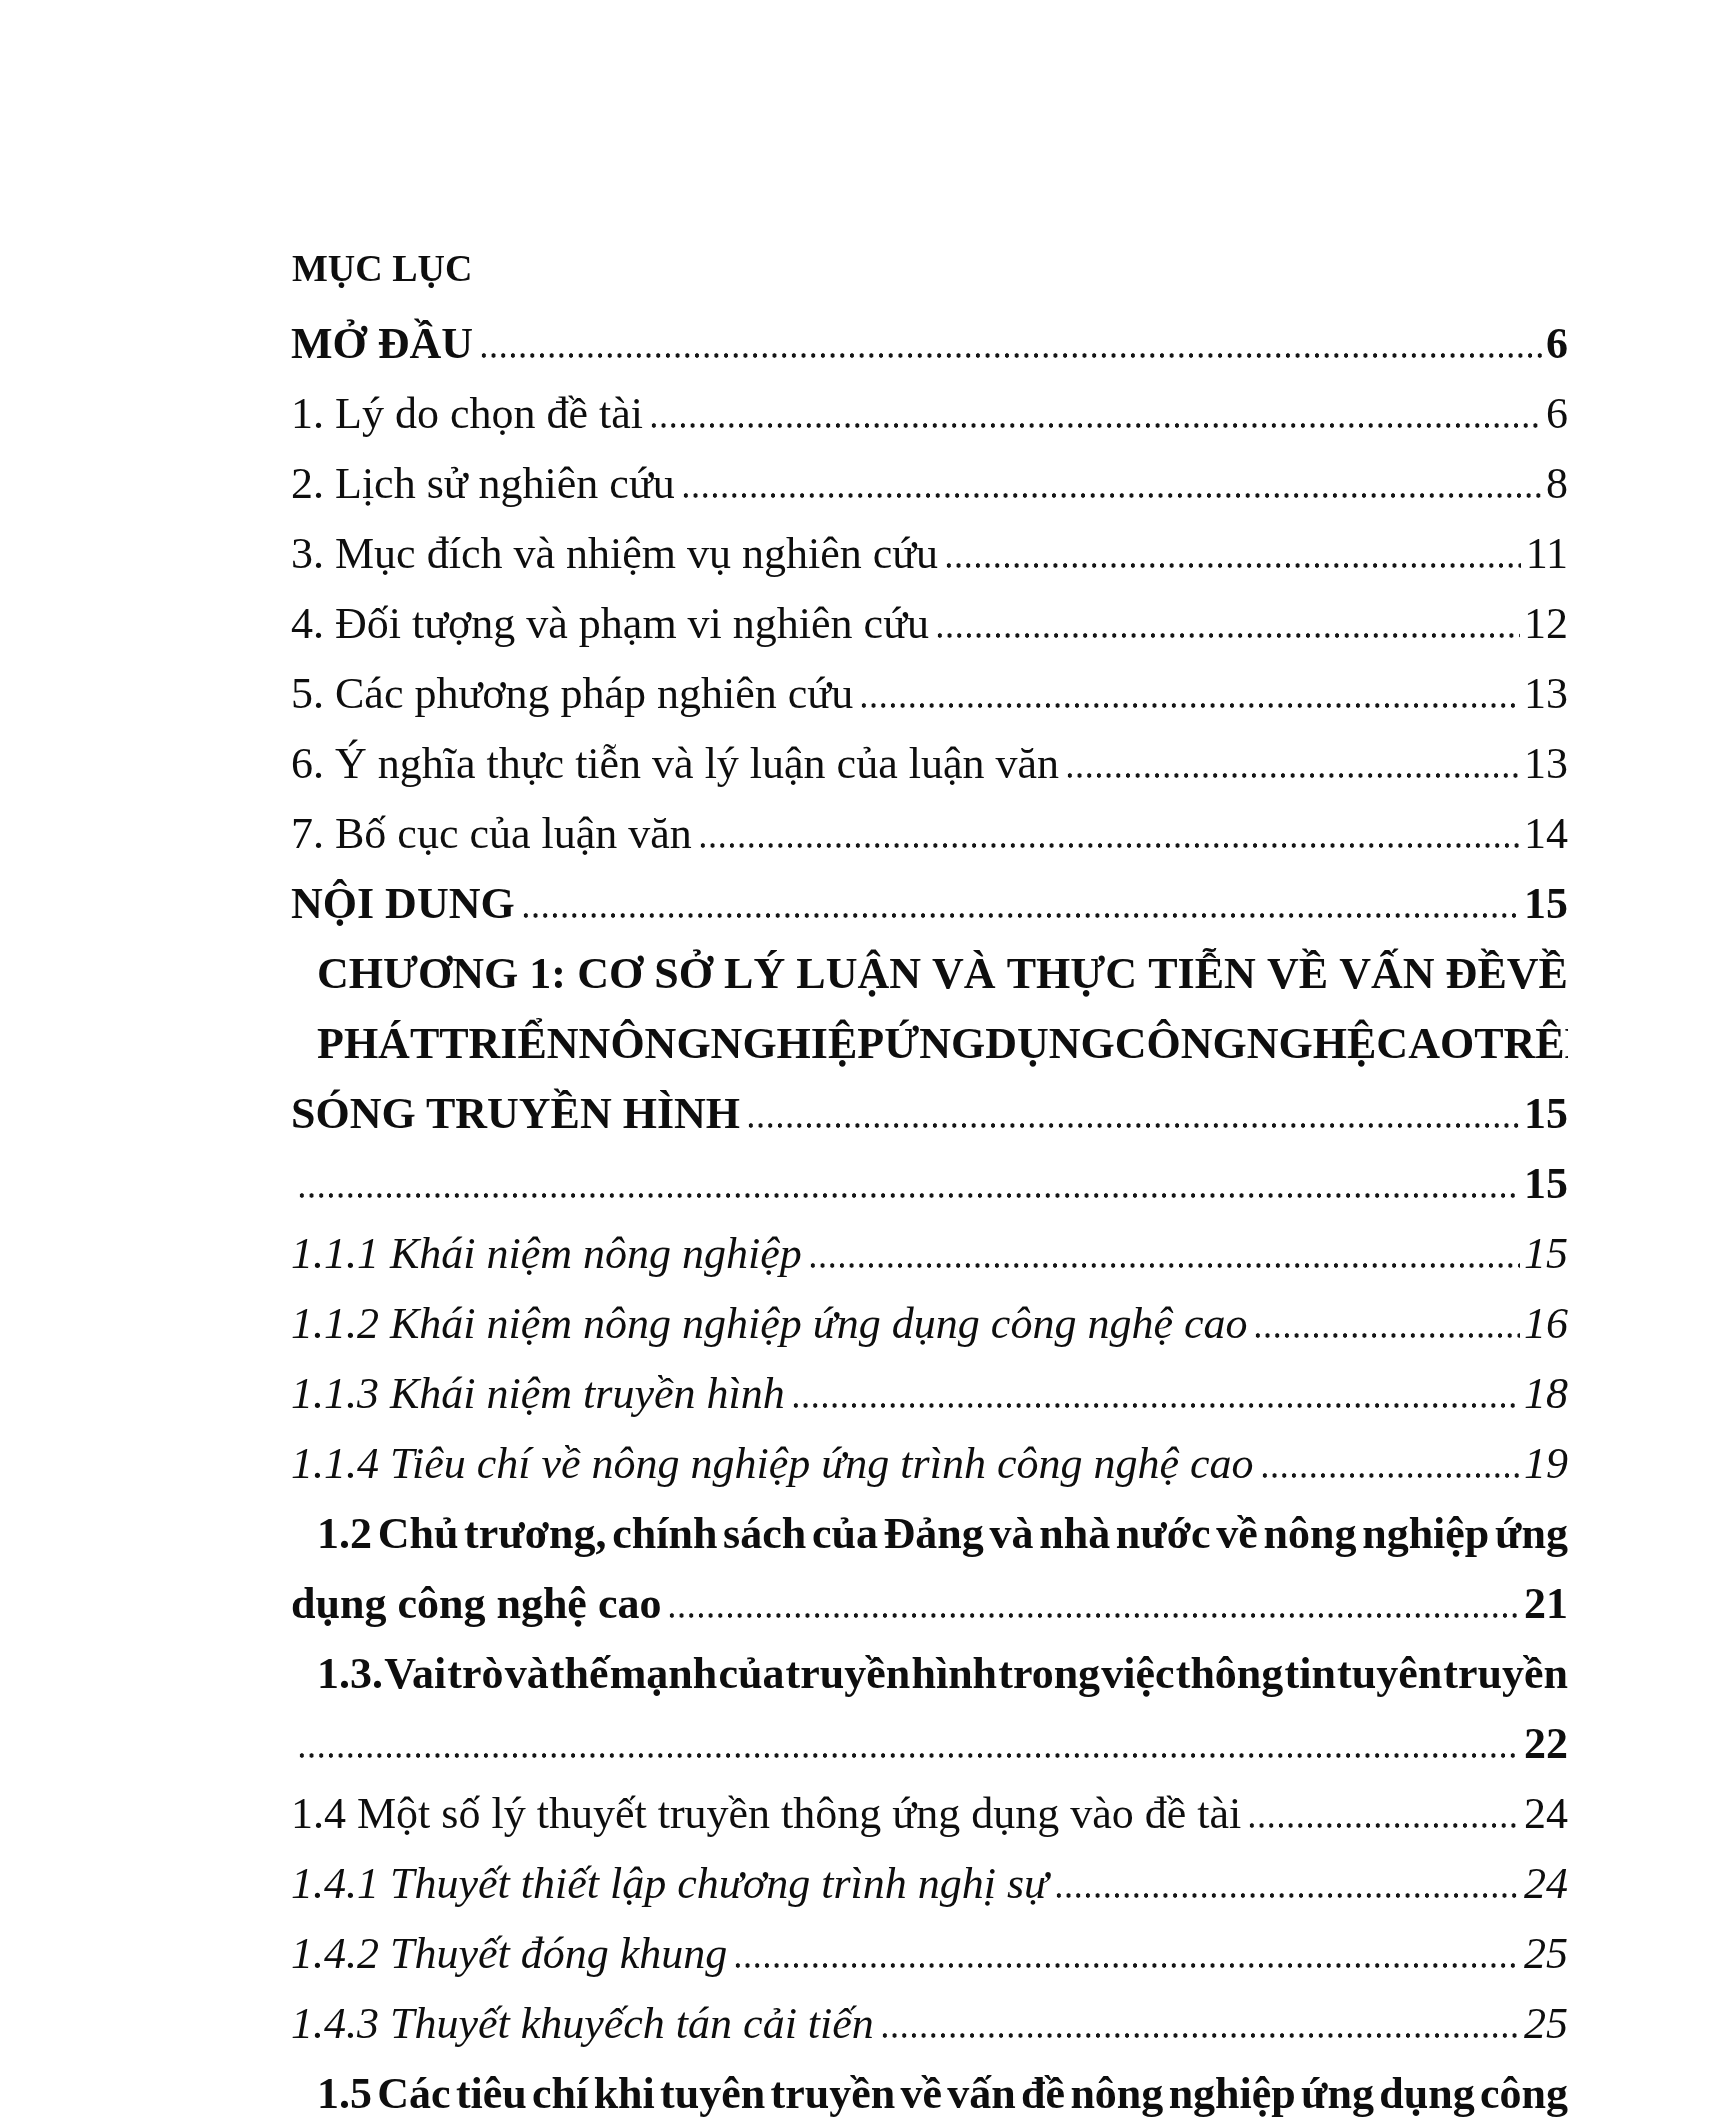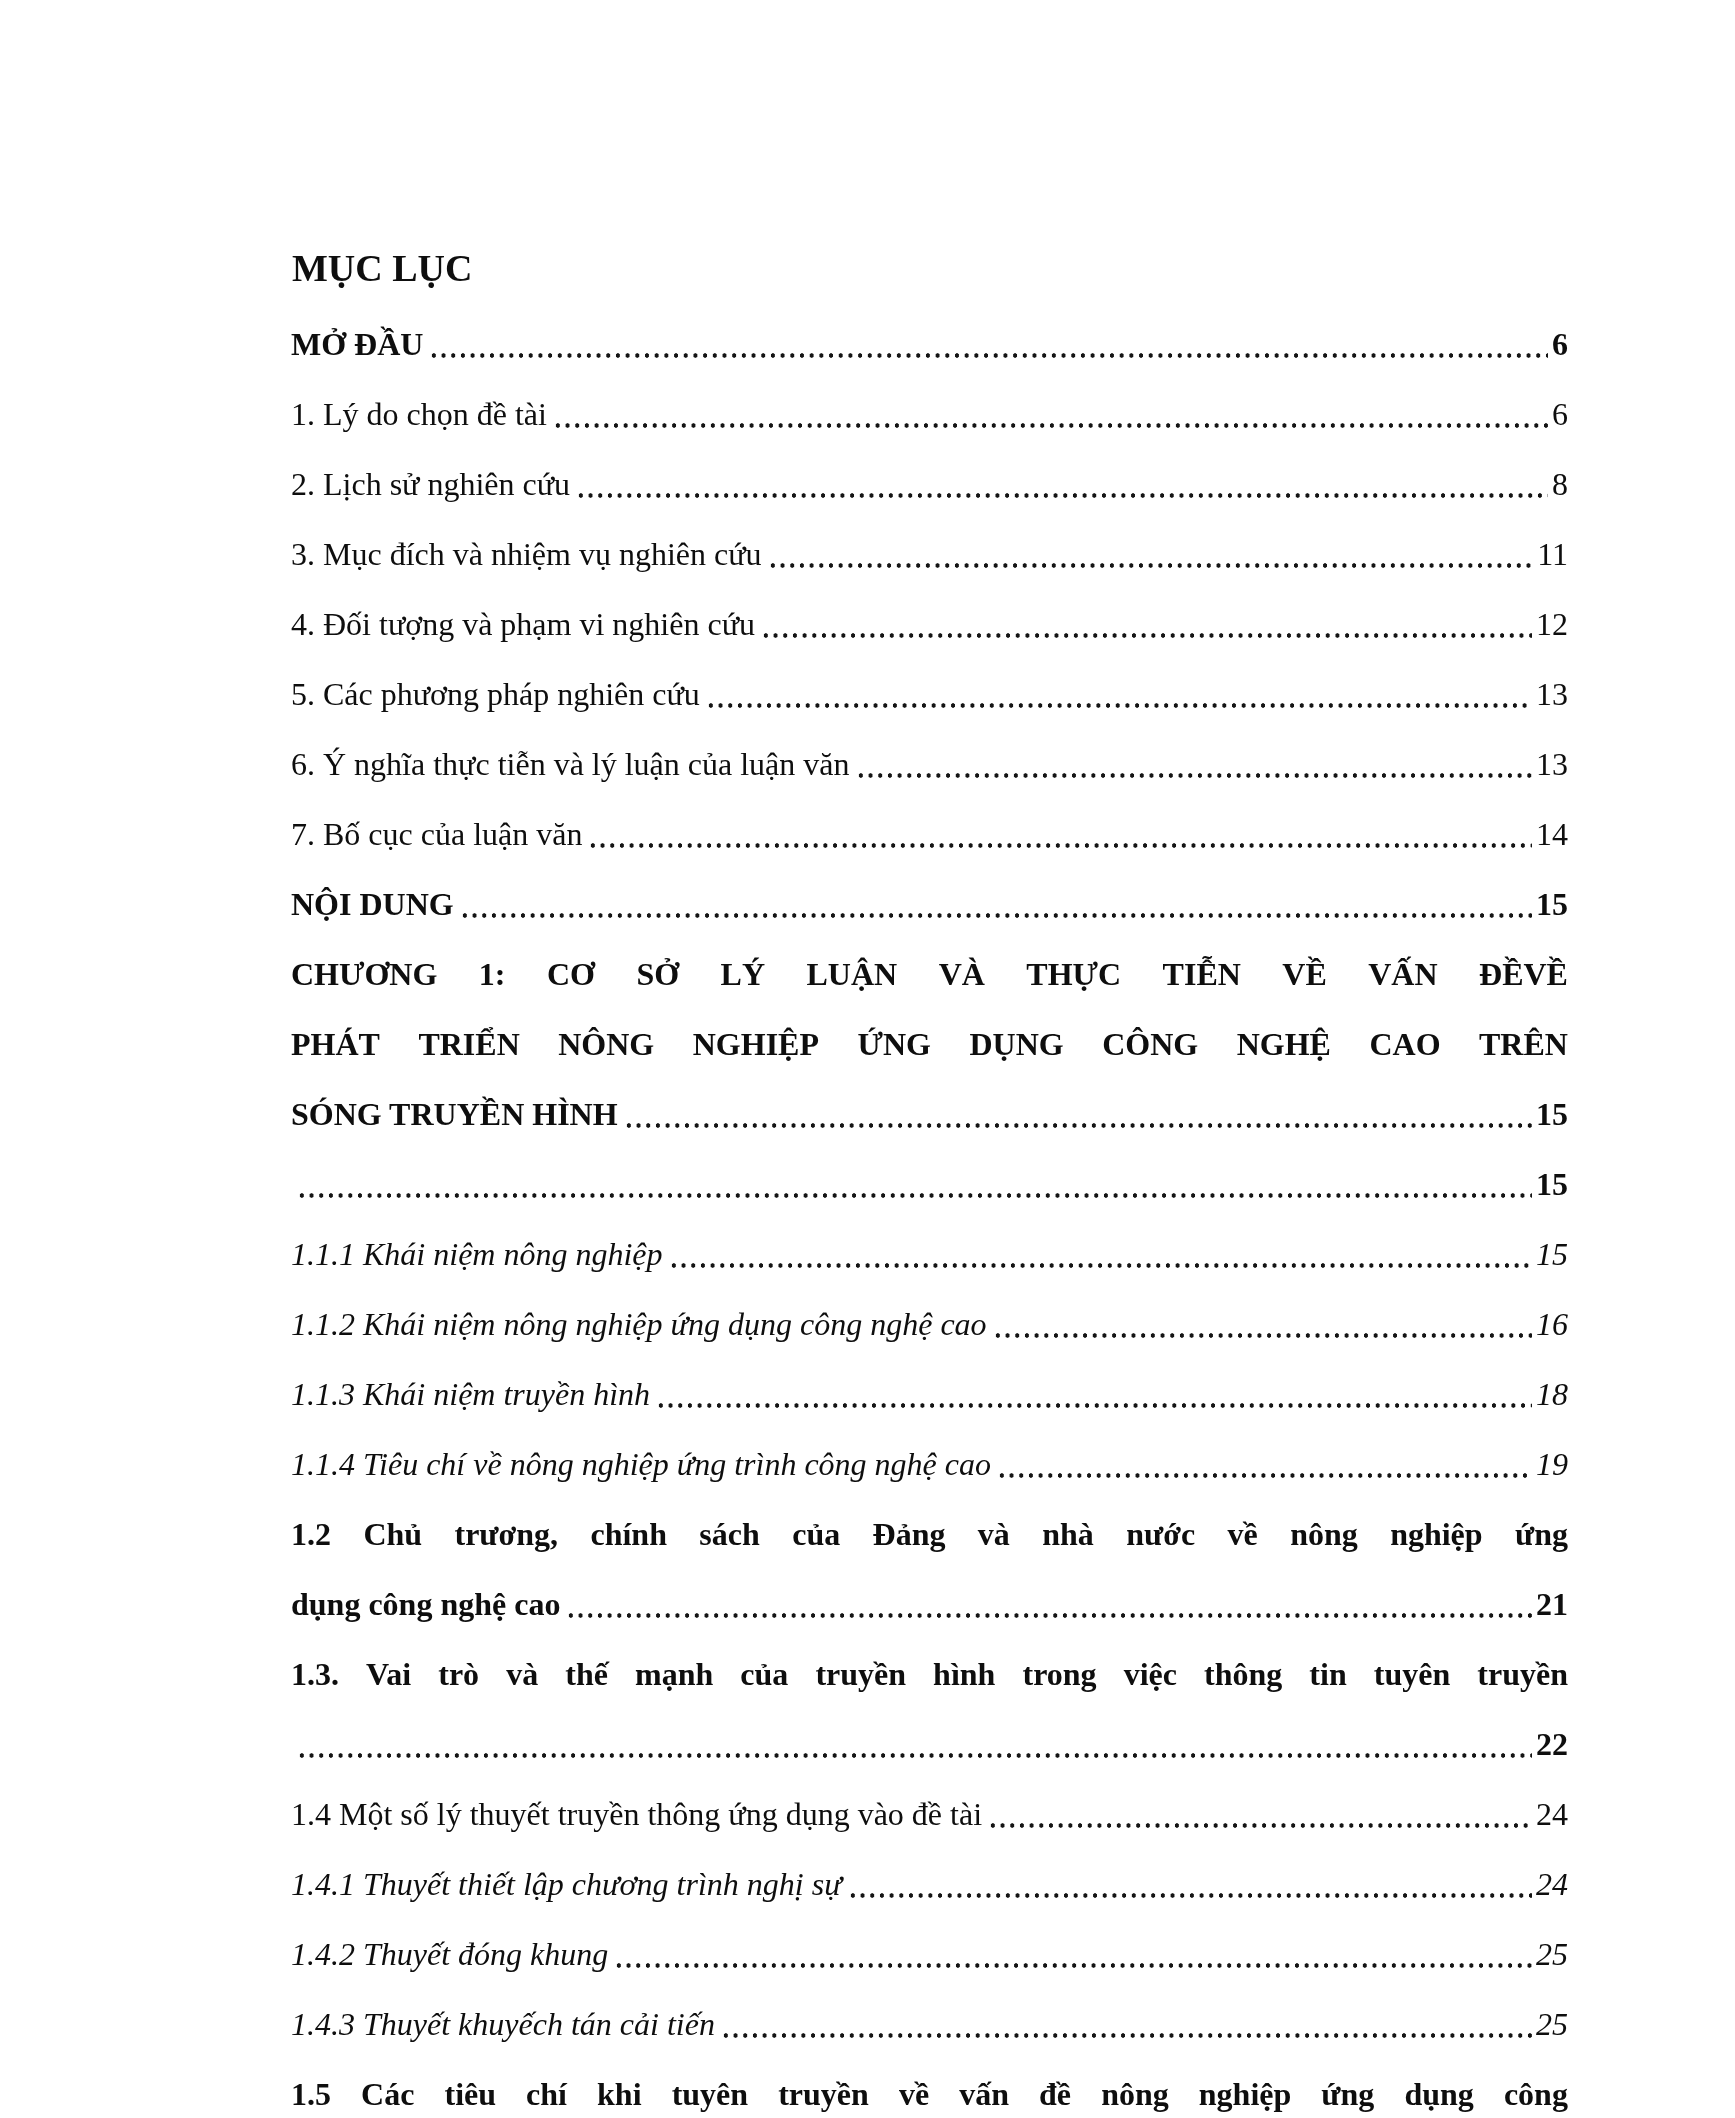--- a/index.html
+++ b/index.html
@@ -30,21 +30,21 @@
   }
   #toc {
     position: absolute;
     left: 291px;
     top: 309px;
     width: 1277px;
   }
   .row {
     height: 70px;
     line-height: 70px;
-    font-size: 32px;
+    font-size: 44px;
     display: flex;
     align-items: baseline;
     overflow: hidden;
   }
   .row.bold   { font-weight: bold; }
   .row.italic { font-style: italic; }
   .row .t { white-space: nowrap; flex: 0 0 auto; }
   .leader {
     flex: 1 1 auto;
     align-self: stretch;
@@ -60,20 +60,21 @@
     height: 4.7px;
     background-image: radial-gradient(circle, var(--dot, #141414) 1.9px, rgba(0,0,0,0) 2.4px);
     background-size: 9.7px 4.7px;
     background-position: left bottom;
     background-repeat: repeat-x;
   }
   .pnum { white-space: nowrap; flex: 0 0 auto; }
   .row.jrow {
     justify-content: space-between;
     flex-wrap: nowrap;
+    margin-left: 26px;
   }
   .row.jrow span { flex: 0 0 auto; }
 </style>
 </head>
 <body>
 
 <div id="page" style="--page-bg: #ffffff; --ink: #0e0e0e; --dot: #141414; --bar: #0c0c10;">
   <div id="doc-title">MỤC LỤC</div>
   <div id="toc">
       <div class="row bold">

